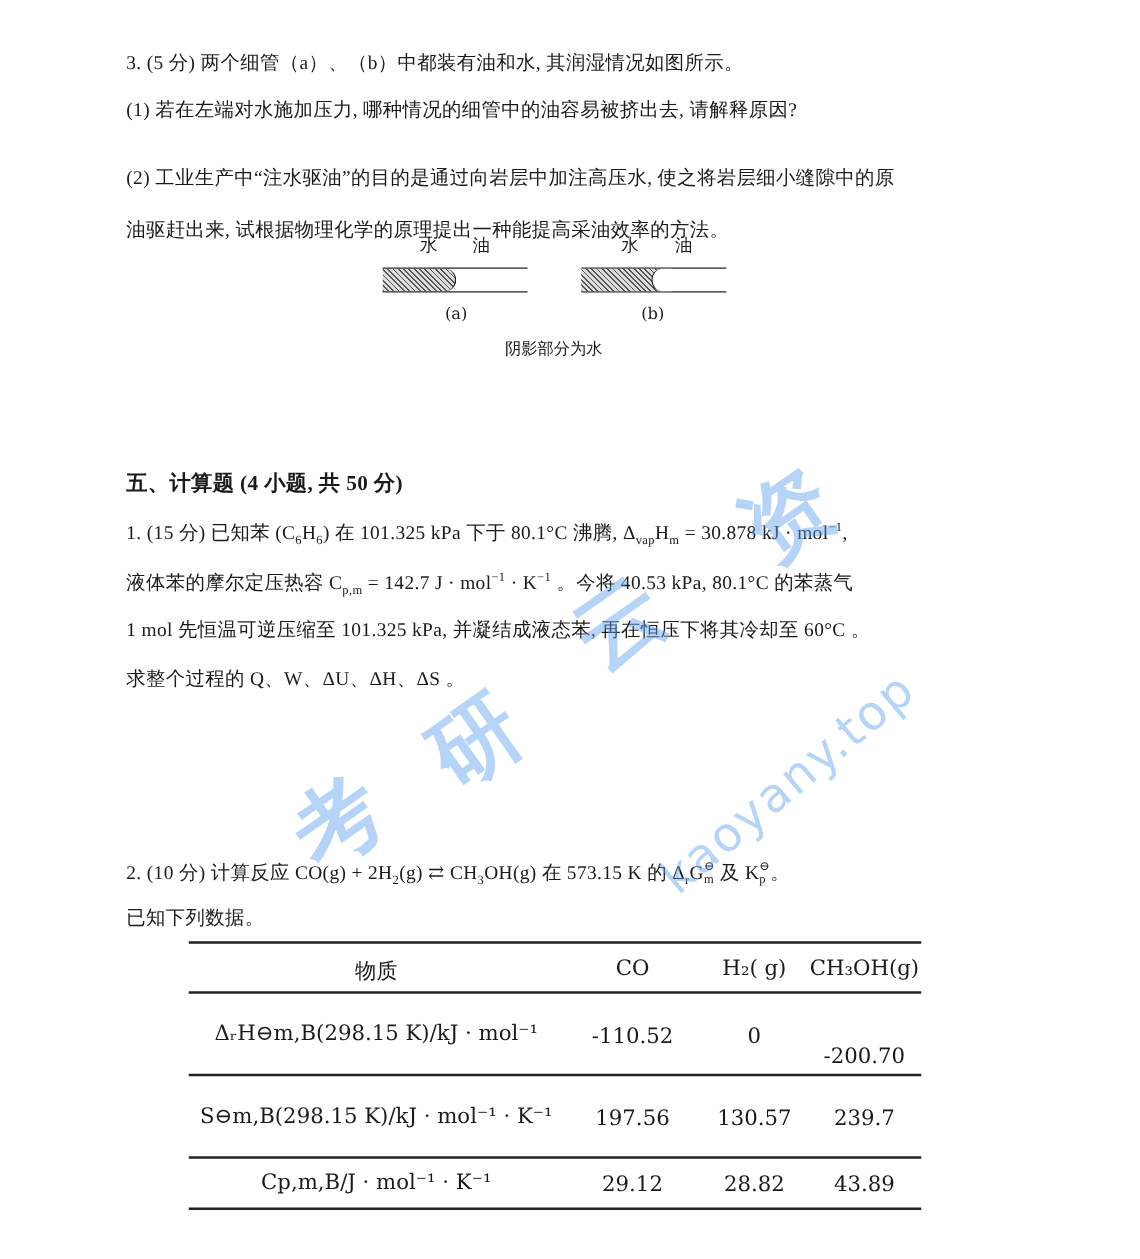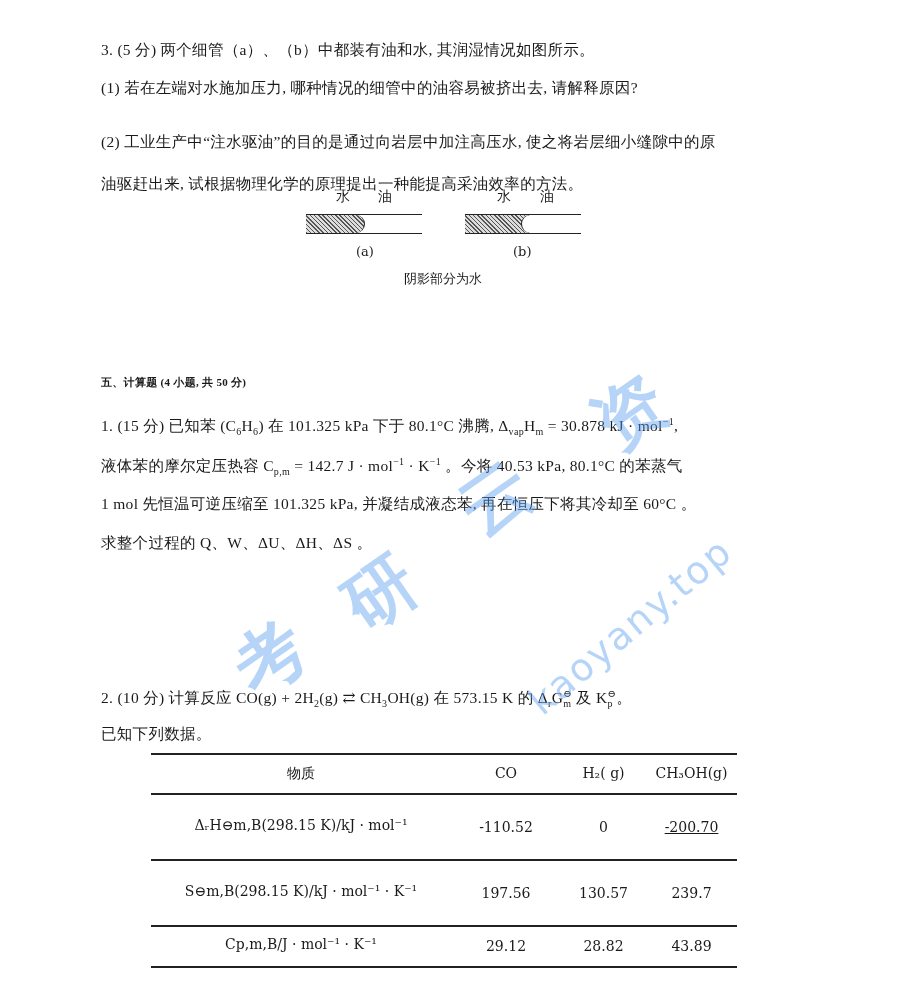--- a/index.html
+++ b/index.html
@@ -3,36 +3,36 @@
 <meta charset="utf-8">
 <style>
   html, body { margin: 0; padding: 0; }
   body {
     width: 912px; height: 1007px; background: #ffffff; position: relative; overflow: hidden;
     font-family: "DejaVu Serif", "Liberation Serif", serif; color: #1a1a1a;
   }
   .line { position: absolute; left: 101px; font-size: 15.5px; white-space: nowrap; letter-spacing: 0.3px; }
   .serif { font-family: "Liberation Serif", "DejaVu Serif", serif; }
   sub, sup { font-size: 10px; line-height: 0; }
-  .heading { font-weight: bold; font-size: 11px; }
+  .heading { font-weight: bold; font-size: 17px; }
 
   
   .fig { position: absolute; left: 300px; top: 186px; width: 300px; height: 100px; }
   .fig .lbl { position: absolute; font-size: 14px; }
   .tube { position: absolute; height: 18px; border-top: 1.5px solid #222; border-bottom: 1.5px solid #222; }
   .water {
     position: absolute; top: 0; height: 18px;
     background: repeating-linear-gradient(45deg, #555 0 1px, #ddd 1px 3px);
   }
   .caption { position: absolute; font-size: 13px; }
 
   
   .tbl { position: absolute; left: 151px; top: 753px; width: 586px; }
   .tbl .hr { position: absolute; left: 0; width: 586px; height: 2px; background: #222; }
-  .cell { position: absolute; font-size: 14px; text-align: center; white-space: nowrap; }
+  .cell { position: absolute; font-size: 17px; text-align: center; white-space: nowrap; }
   .c0 { left: 0; width: 300px; }
   .c1 { left: 300px; width: 110px; }
   .c2 { left: 410px; width: 85px; }
   .c3 { left: 495px; width: 91px; }
 
   
   .wm { position: absolute; color: rgba(90,160,240,0.45); pointer-events: none; }
   .wm-cn { font-size: 70px; font-family: "DejaVu Sans", sans-serif; font-weight: bold; transform: rotate(-35deg); transform-origin: left top; }
   .wm-url { font-size: 38px; font-family: "DejaVu Sans", sans-serif; transform: rotate(-40deg); transform-origin: left top; letter-spacing: 2px; }
 </style>
@@ -94,21 +94,21 @@
   <div class="hr" style="top:213px;"></div>
 
   <div class="cell c0" style="top:12px;">物质</div>
   <div class="cell c1" style="top:12px;">CO</div>
   <div class="cell c2" style="top:12px;">H₂( g)</div>
   <div class="cell c3" style="top:12px;">CH₃OH(g)</div>
 
   <div class="cell c0" style="top:64px;">ΔᵣH⊖m,B(298.15 K)/kJ · mol⁻¹</div>
   <div class="cell c1" style="top:66px;">-110.52</div>
   <div class="cell c2" style="top:66px;">0</div>
-  <div class="cell c3" style="top:66px;text-decoration:underline;">-200.70</div>
+  <div class="cell c3" style="top:82px;">-200.70</div>
 
   <div class="cell c0" style="top:130px;">S⊖m,B(298.15 K)/kJ · mol⁻¹ · K⁻¹</div>
   <div class="cell c1" style="top:132px;">197.56</div>
   <div class="cell c2" style="top:132px;">130.57</div>
   <div class="cell c3" style="top:132px;">239.7</div>
 
   <div class="cell c0" style="top:183px;">Cp,m,B/J · mol⁻¹ · K⁻¹</div>
   <div class="cell c1" style="top:185px;">29.12</div>
   <div class="cell c2" style="top:185px;">28.82</div>
   <div class="cell c3" style="top:185px;">43.89</div>

